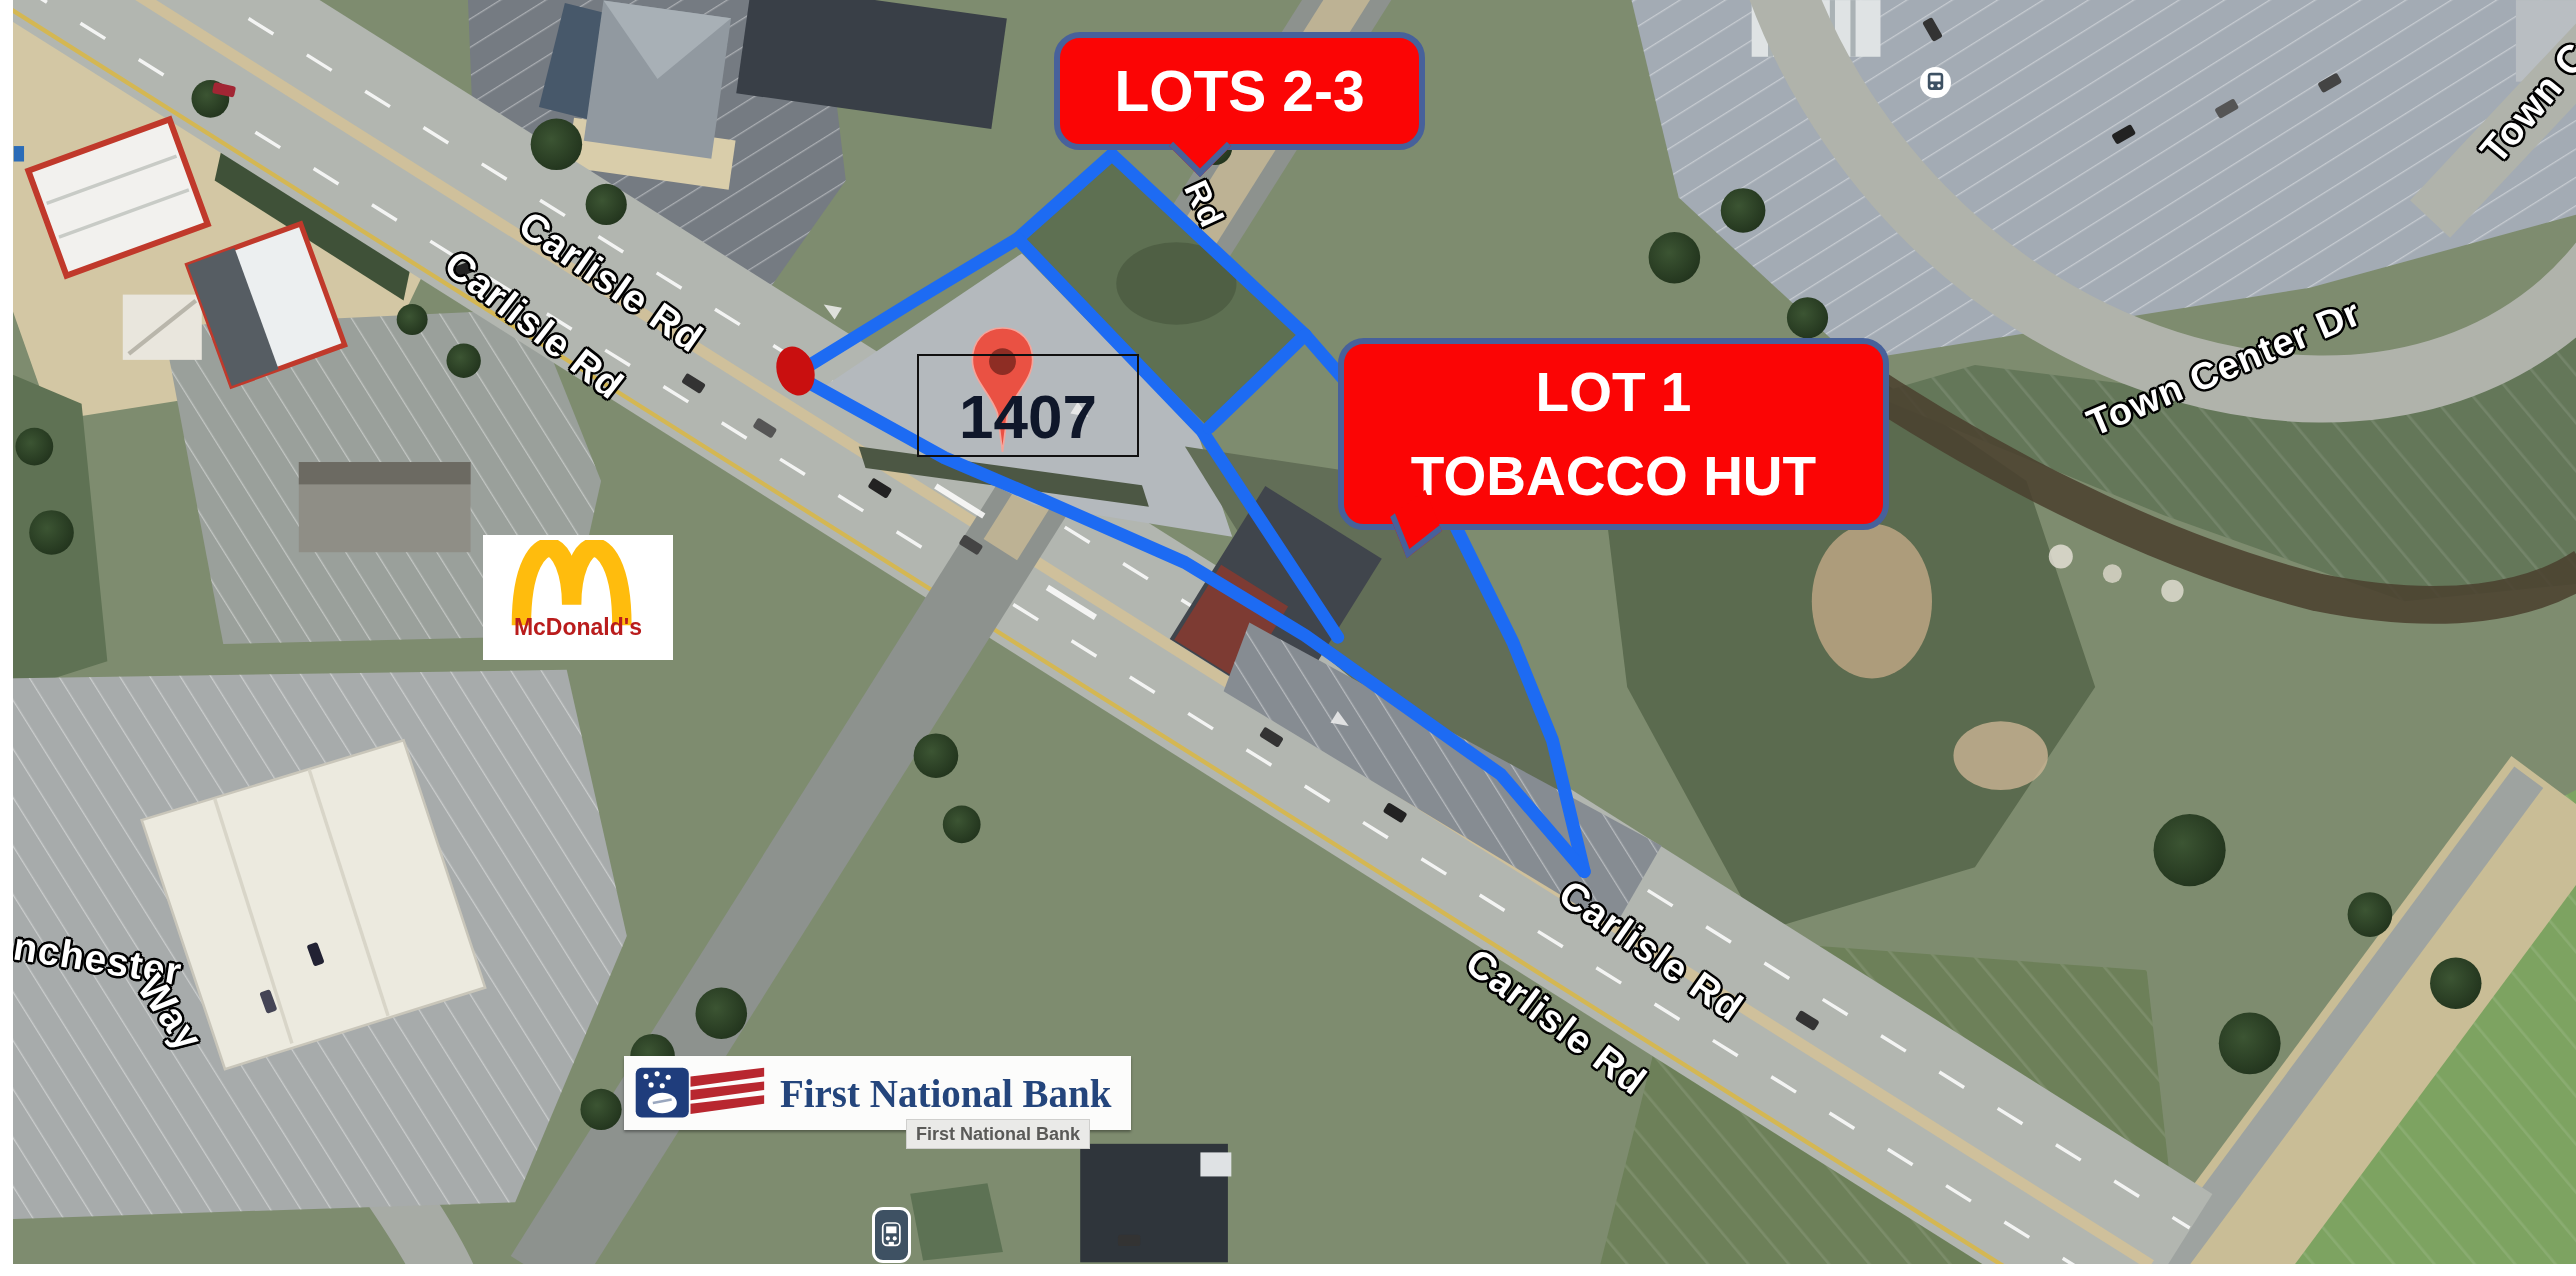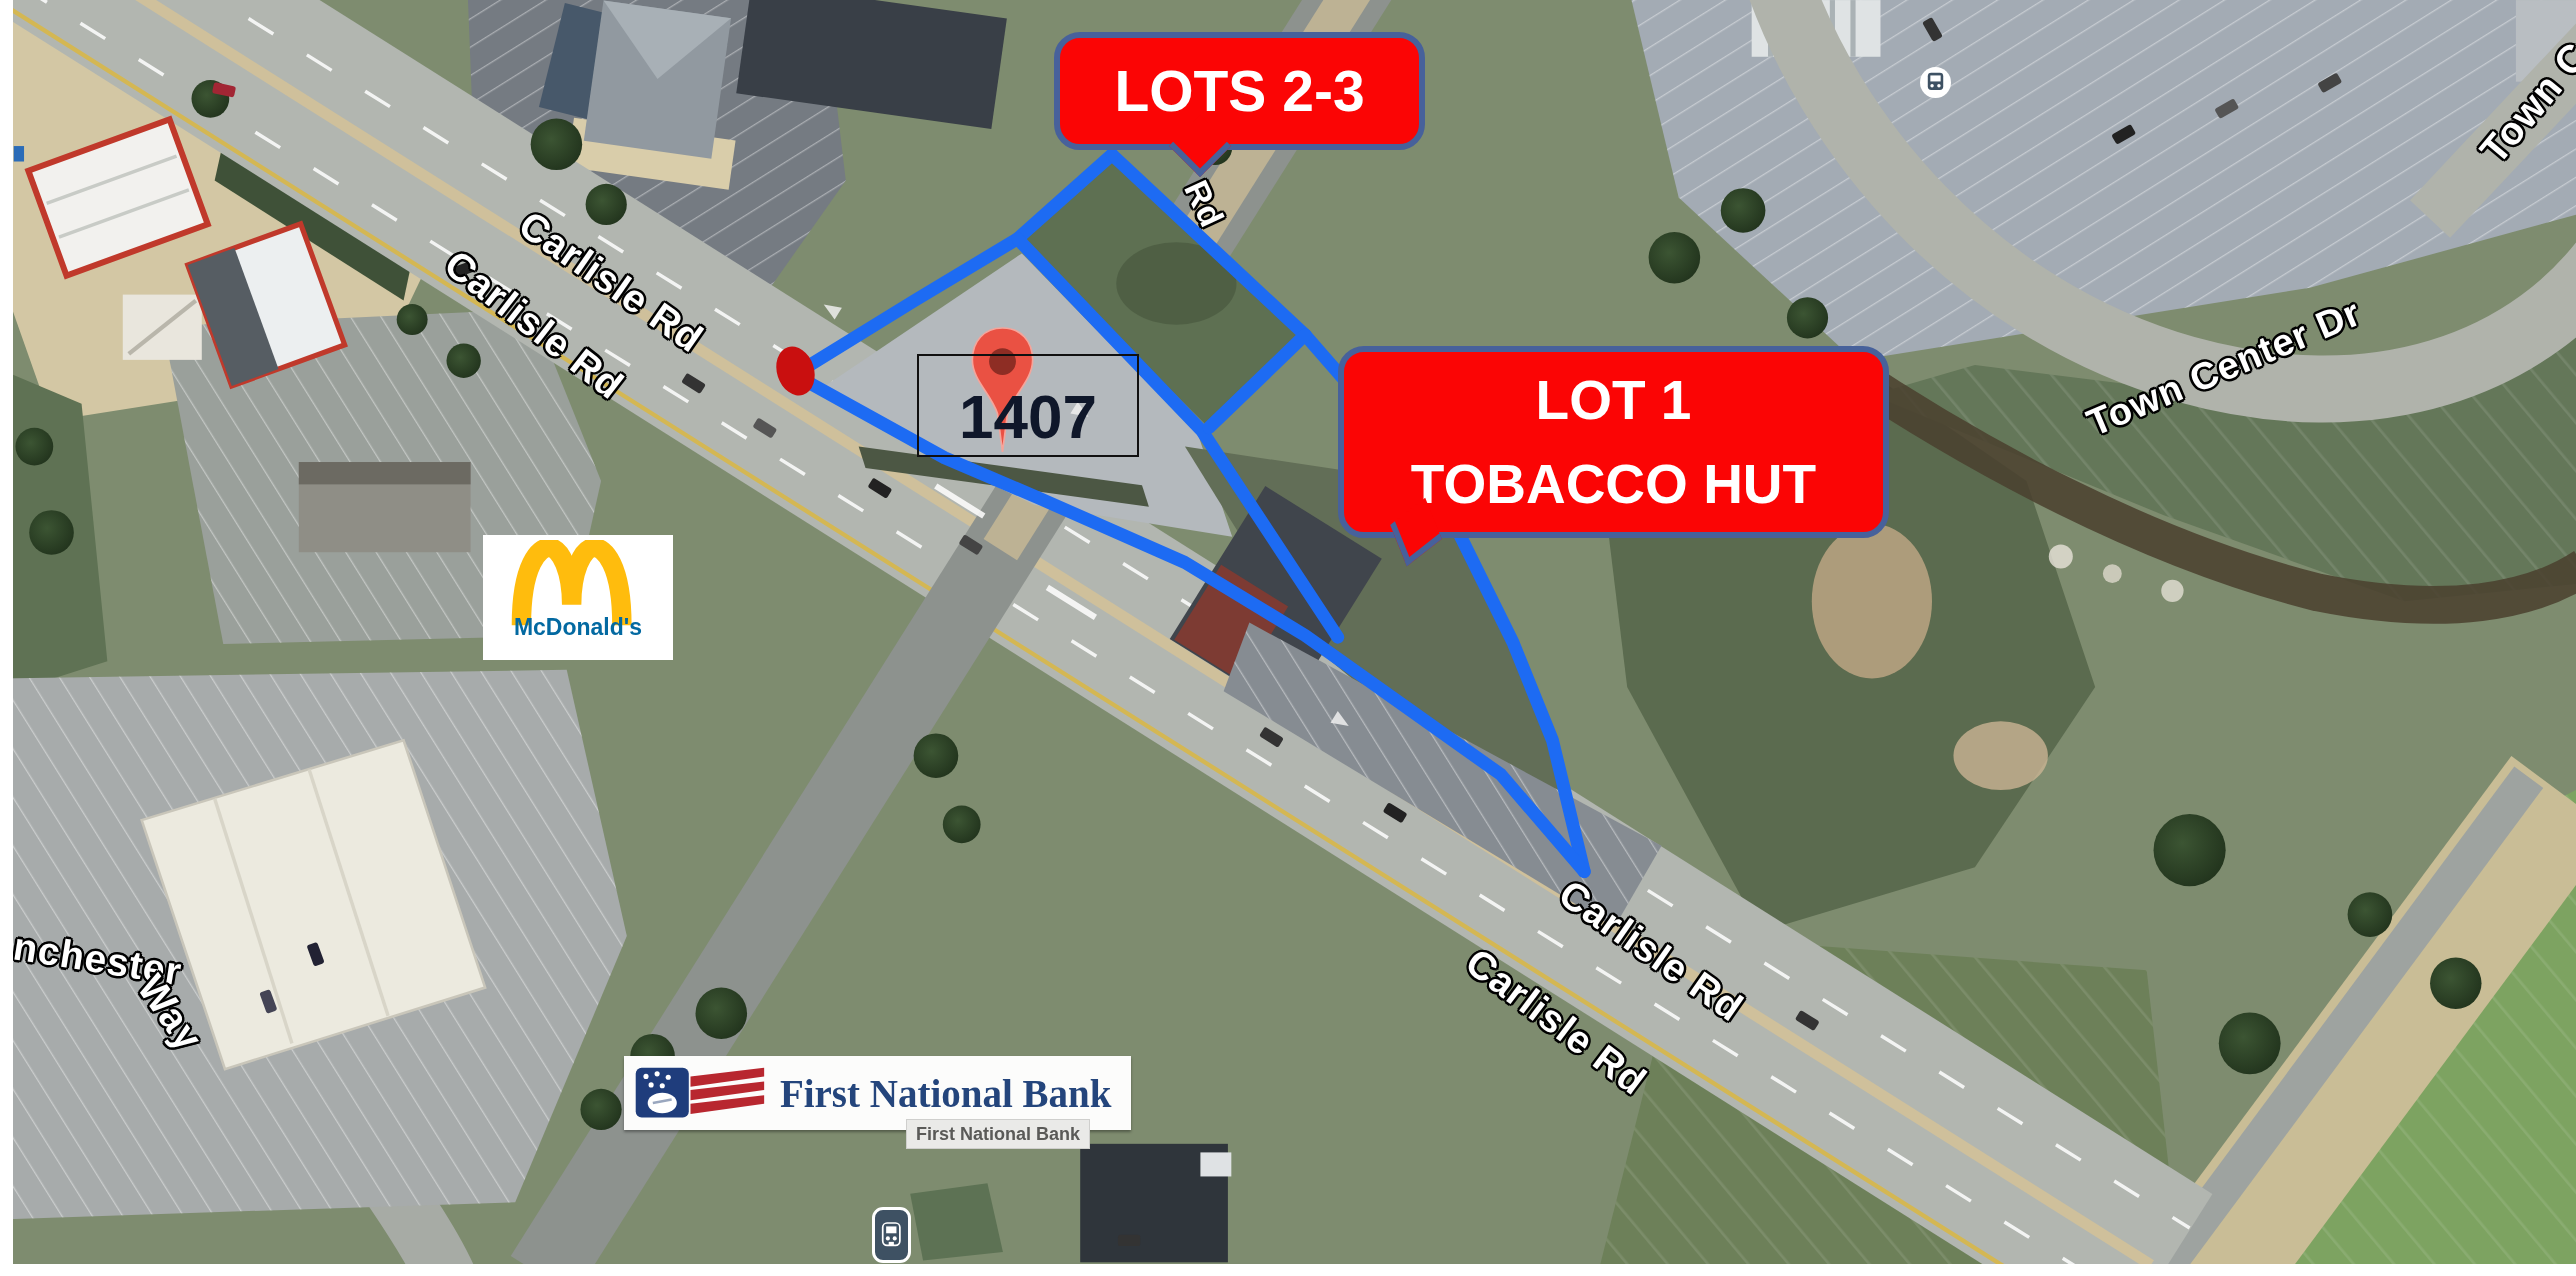--- a/index.html
+++ b/index.html
@@ -24,35 +24,35 @@
   .rl-8{left:1204px;top:204px;--rot:65deg;font-size:34px;z-index:3;}
 
   
   .callout{position:absolute;background:#fb0505;border:6px solid #47619b;border-radius:26px;
     color:#fff;font-weight:bold;display:flex;flex-direction:column;align-items:center;
     justify-content:center;text-align:center;z-index:6;}
   .callout .tail{position:absolute;width:38px;height:38px;background:#fb0505;
     border-right:6px solid #47619b;border-bottom:6px solid #47619b;}
   #callout-lots23{left:1054px;top:32px;width:359px;height:106px;font-size:57px;}
   #callout-lots23 .tail{bottom:-24px;left:118px;transform:rotate(45deg);}
-  #callout-lot1{left:1338px;top:346px;width:539px;height:180px;font-size:55px;line-height:84px;}
+  #callout-lot1{left:1338px;top:338px;width:539px;height:180px;font-size:55px;line-height:84px;}
   #callout-lot1 .tail{bottom:-22px;left:50px;transform:rotate(60deg) skew(8deg,8deg);}
 
   
   #parcel-box{position:absolute;left:917px;top:354px;width:218px;height:99px;
     border:2.6px solid #101010;z-index:5;display:flex;align-items:center;justify-content:center;}
   #parcel-box .addr{font-size:62px;font-weight:bold;color:#0f172a;margin-top:22px;z-index:2;}
   #map-pin{position:absolute;left:969px;top:323px;width:67px;height:134px;z-index:4;}
   #entrance-dot{position:absolute;left:777px;top:346px;width:37px;height:50px;background:#c90f0f;
     border-radius:50%;transform:rotate(-18deg);z-index:5;}
 
   
   #mcd-plaque{position:absolute;left:483px;top:535px;width:190px;height:125px;background:#fff;
     z-index:5;display:flex;flex-direction:column;align-items:center;}
-  #mcd-plaque .word{color:#0369a1;font-weight:bold;font-size:23px;margin-top:-12px;letter-spacing:0px;}
+  #mcd-plaque .word{color:#b91c1c;font-weight:bold;font-size:23px;margin-top:-12px;letter-spacing:0px;}
   #fnb-banner{position:absolute;left:624px;top:1056px;width:507px;height:74px;background:#fcfcfb;
     box-shadow:0 1.7px 2.6px rgba(0,0,0,.35);z-index:5;display:flex;align-items:center;}
   #fnb-banner .word{color:#24457c;font-family:"Liberation Serif",serif;font-weight:bold;
     font-size:39px;margin-left:8.6px;white-space:nowrap;}
   #fnb-chip{position:absolute;left:906px;top:1119px;width:182px;height:28px;background:#eaeae8;
     border:0.9px solid #cfcfcd;z-index:6;display:flex;align-items:center;justify-content:center;
     font-size:18px;font-weight:bold;color:#5a5a58;}
 
   
   #bus-stop-top{position:absolute;left:1920px;top:67px;width:31px;height:31px;background:#fff;

